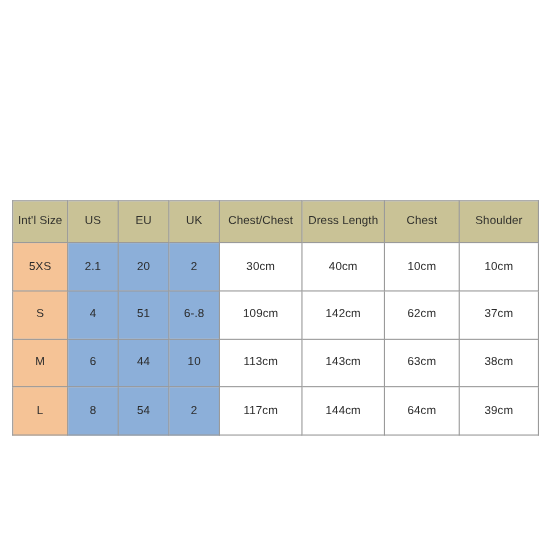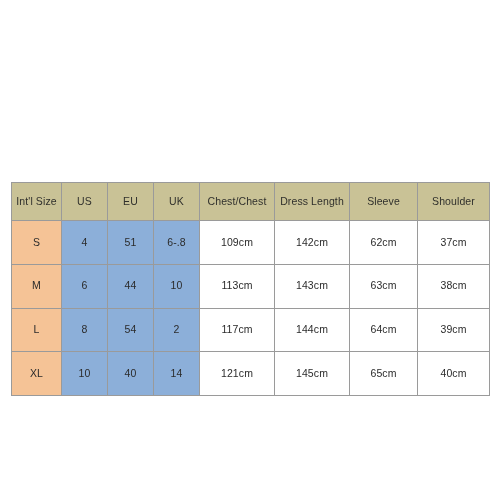--- a/index.html
+++ b/index.html
@@ -98,25 +98,35 @@
       <col class="col-shoulder">
     </colgroup>
     <thead>
       <tr>
           <th>Int'l Size</th>
           <th>US</th>
           <th>EU</th>
           <th>UK</th>
           <th>Chest/Chest</th>
           <th>Dress Length</th>
-          <th>Sleeve</th>
+          <th>Chest</th>
           <th>Shoulder</th>
         </tr>
     </thead>
     <tbody>
+        <tr>
+          <td class="cell-size">5XS</td>
+          <td class="cell-num">2.1</td>
+          <td class="cell-num">20</td>
+          <td class="cell-num">2</td>
+          <td class="cell-meas">30cm</td>
+          <td class="cell-meas">40cm</td>
+          <td class="cell-meas">10cm</td>
+          <td class="cell-meas">10cm</td>
+        </tr>
         <tr>
           <td class="cell-size">S</td>
           <td class="cell-num">4</td>
           <td class="cell-num">51</td>
           <td class="cell-num">6-.8</td>
           <td class="cell-meas">109cm</td>
           <td class="cell-meas">142cm</td>
           <td class="cell-meas">62cm</td>
           <td class="cell-meas">37cm</td>
         </tr>
@@ -133,25 +143,15 @@
         <tr>
           <td class="cell-size">L</td>
           <td class="cell-num">8</td>
           <td class="cell-num">54</td>
           <td class="cell-num">2</td>
           <td class="cell-meas">117cm</td>
           <td class="cell-meas">144cm</td>
           <td class="cell-meas">64cm</td>
           <td class="cell-meas">39cm</td>
         </tr>
-        <tr>
-          <td class="cell-size">XL</td>
-          <td class="cell-num">10</td>
-          <td class="cell-num">40</td>
-          <td class="cell-num">14</td>
-          <td class="cell-meas">121cm</td>
-          <td class="cell-meas">145cm</td>
-          <td class="cell-meas">65cm</td>
-          <td class="cell-meas">40cm</td>
-        </tr>
       </tbody>
   </table>
 </div>
 
 </body></html>

